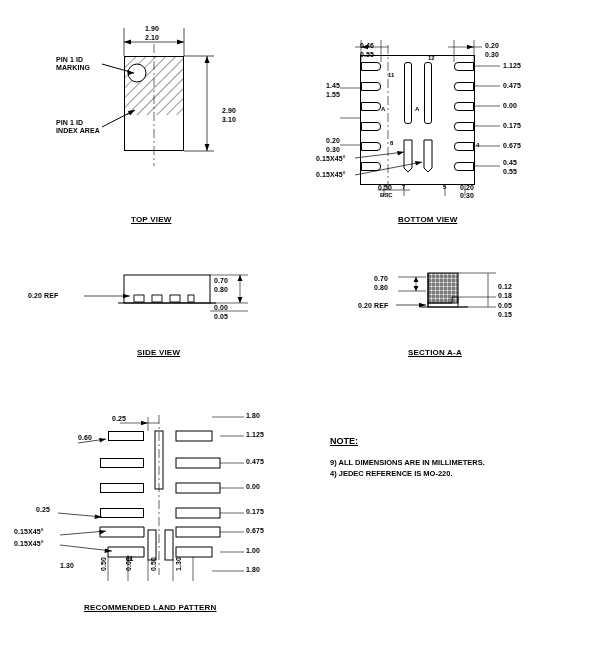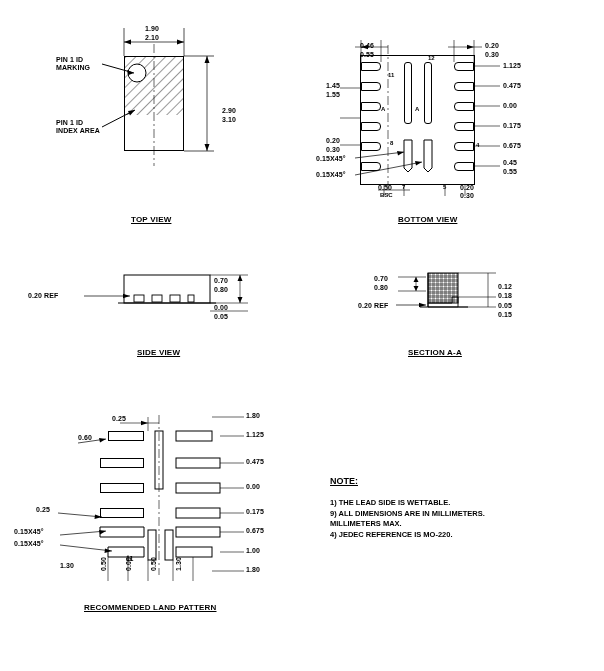--- a/index.html
+++ b/index.html
@@ -317,23 +317,21 @@
     <div class="abs lbl" style="left:74px;top:20px;">0.70</div>
     <div class="abs lbl" style="left:74px;top:29px;">0.80</div>
     <div class="abs lbl" style="left:58px;top:47px;">0.20 REF</div>
     <div class="abs lbl" style="left:198px;top:28px;">0.12</div>
     <div class="abs lbl" style="left:198px;top:37px;">0.18</div>
     <div class="abs lbl" style="left:198px;top:47px;">0.05</div>
     <div class="abs lbl" style="left:198px;top:56px;">0.15</div>
     <div class="abs title" style="left:108px;top:93px;">SECTION A-A</div>
   </div>
 
-  <div class="abs" style="left:330px;top:436px;width:260px;margin-top:40px;">
+  <div class="abs" style="left:330px;top:436px;width:260px;">
     <div class="note-h">NOTE:</div>
     <div style="margin-top:12px;">
-      <div class="note-l">1) THE LEAD SIDE IS WETTABLE.</div>
       <div class="note-l">9) ALL DIMENSIONS ARE IN MILLIMETERS.</div>
-      <div class="note-l">MILLIMETERS MAX.</div>
       <div class="note-l">4) JEDEC REFERENCE IS MO-220.</div>
     </div>
   </div>
 
 </div>
 
 </body></html>

